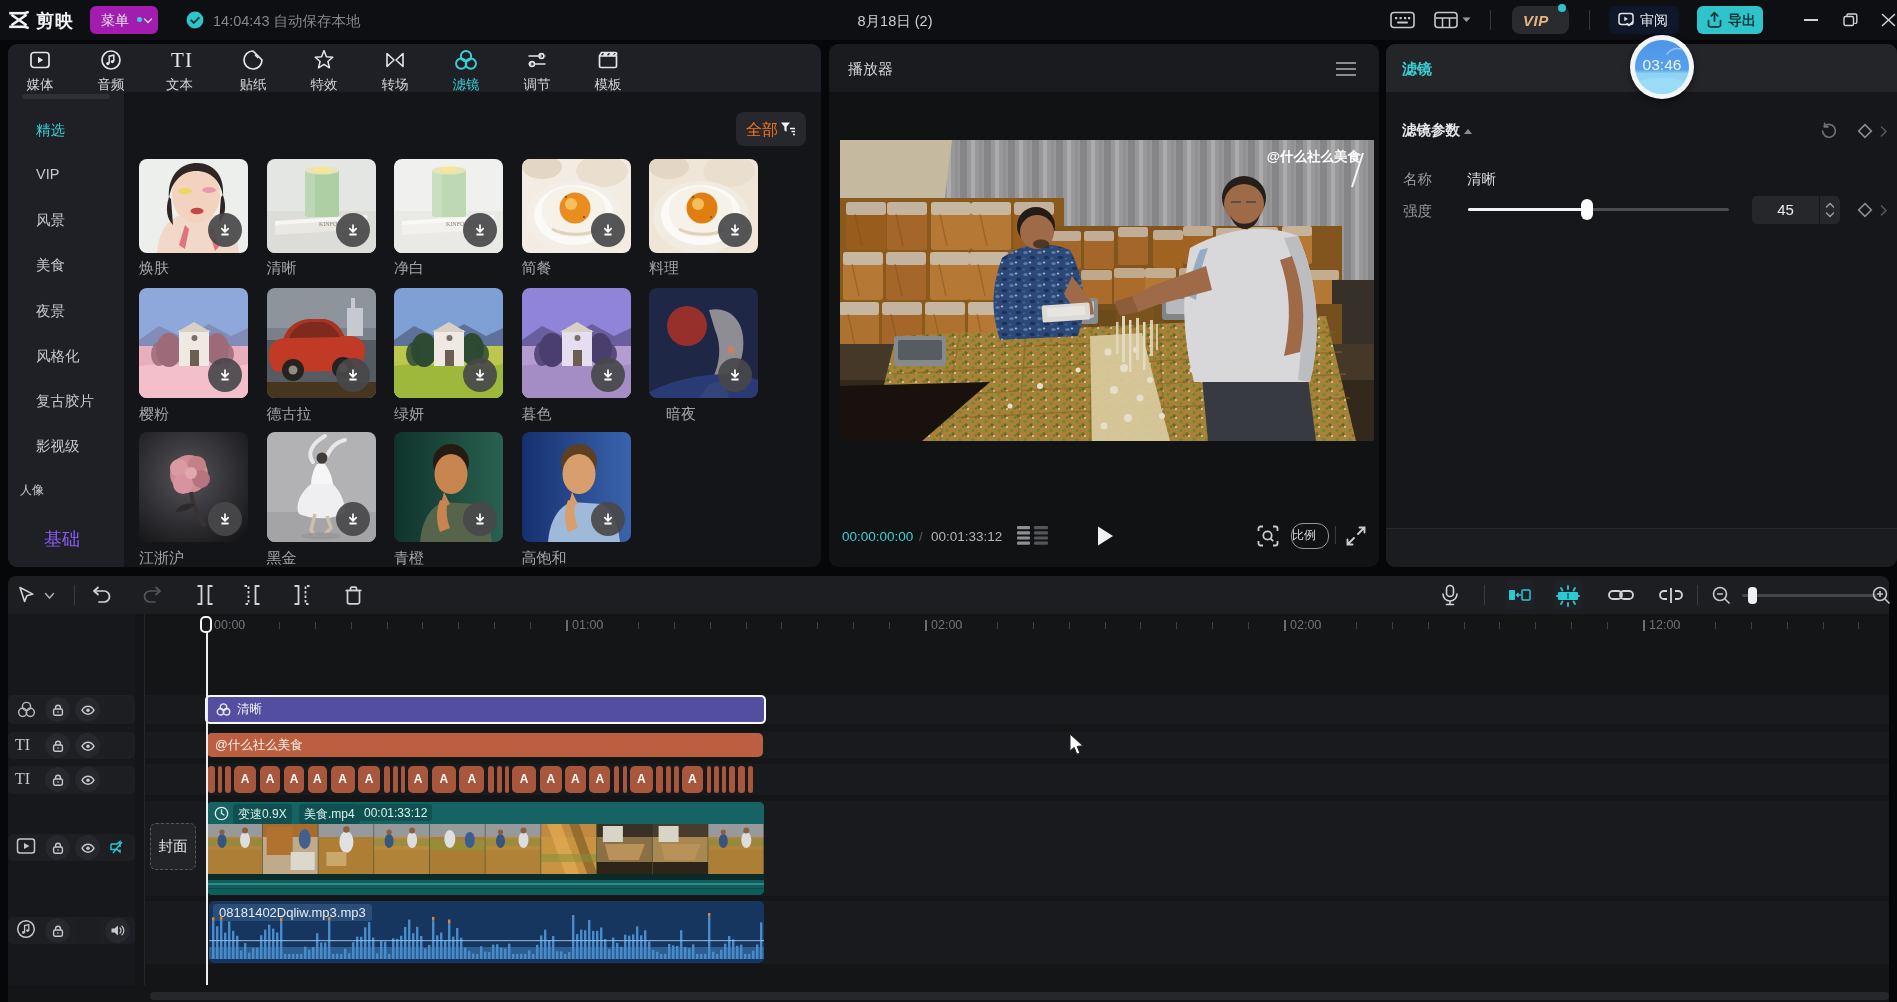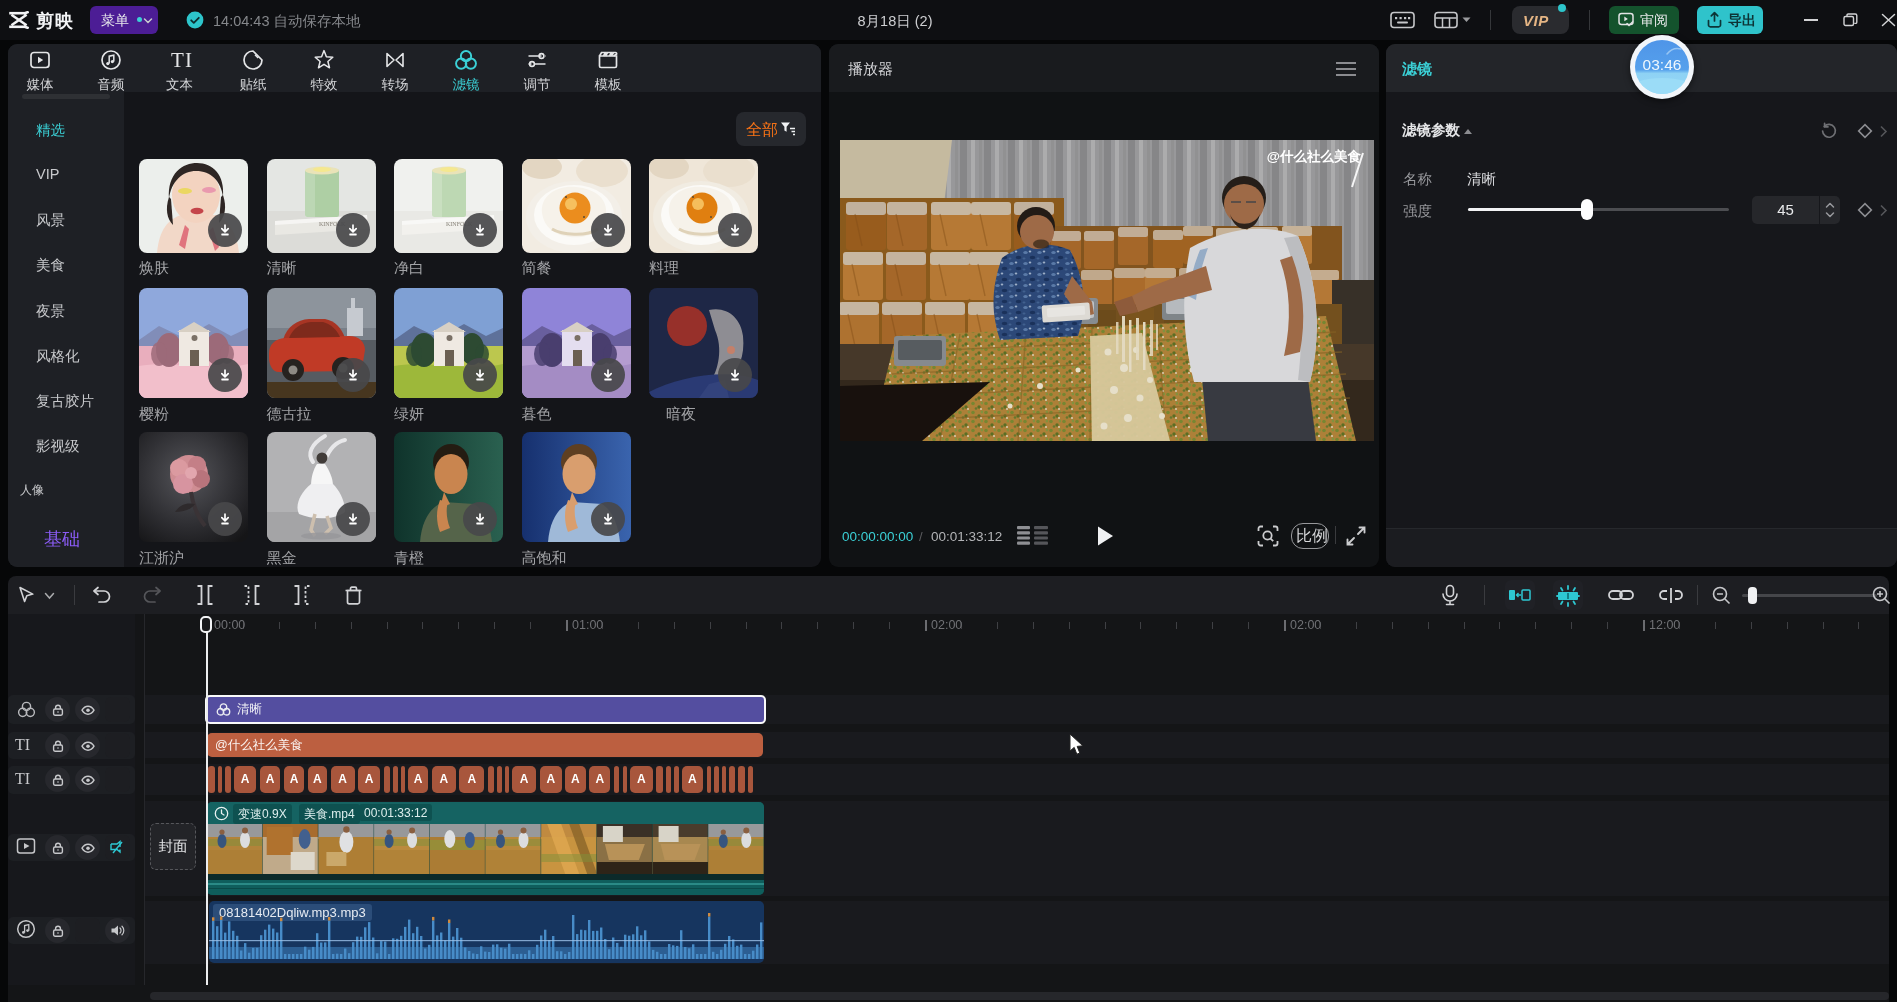--- a/index.html
+++ b/index.html
@@ -34,21 +34,21 @@
 <g stroke="#f2f3f5" stroke-width="2.6" fill="none" stroke-linecap="square">
 <path d="M1.5 2.2h14.5"></path>
       <path d="M16 2.2l2.5-1"></path>
 <path d="M16.5 4.5L3.5 13.5"></path>
       <path d="M3.5 4.5l13 9"></path>
 <path d="M1.5 15.8h14.5"></path>
       <path d="M16 15.8l2.5 1"></path>
 </g>
   </svg>
 <div class="a" style="left:36px;top:9px;font-size:18px;font-weight:bold;color:#f3f4f6;letter-spacing:1px">剪映</div>
-<div class="a" style="left:90px;top:6px;width:68px;height:28px;background:#4c1d95;border-radius:6px">
+<div class="a" style="left:90px;top:6px;width:68px;height:28px;background:#a21caf;border-radius:6px">
 <span class="a" style="left:11px;top:6px;font-size:14px;color:#e9eaec">菜单</span>
 <span class="a" style="left:47px;top:11px;width:5px;height:5px;border-radius:50%;background:#3bd0d6"></span>
 <svg class="a" style="left:53px;top:11px" width="10" height="8" viewBox="0 0 10 8">
       <path d="M1.5 2l3.5 3.5L8.5 2" stroke="#caccce" stroke-width="1.5" fill="none" stroke-linecap="round"></path>
     </svg>
 </div>
 <svg class="a" style="left:186px;top:11px" width="18" height="18" viewBox="0 0 18 18">
 <circle cx="9" cy="9" r="8.4" fill="#2dc5cb"></circle>
     <path d="M5.2 9.3l2.6 2.5 5-5" stroke="#0d2d2f" stroke-width="1.8" fill="none" stroke-linecap="round" stroke-linejoin="round"></path>
   </svg>
@@ -68,21 +68,21 @@
   </svg>
 <svg class="a" style="left:1461px;top:16px" width="11" height="8" viewBox="0 0 11 8">
     <path d="M1.5 1.5L5.5 6l4-4.5" fill="#9a9b9e" stroke="none"></path>
   </svg>
 <div class="a" style="left:1490px;top:10px;width:1px;height:20px;background:#35373a"></div>
 <div class="a" style="left:1512px;top:6px;width:57px;height:28px;background:#2a2b2f;border-radius:8px">
 <span class="a" style="left:11px;top:6px;font-size:15px;font-weight:bold;font-style:italic;color:#e5b584;letter-spacing:.5px">VIP</span>
 <span class="a" style="left:46px;top:-2px;width:8px;height:8px;border-radius:50%;background:#2dc5cb"></span>
   </div>
 <div class="a" style="left:1589px;top:10px;width:1px;height:20px;background:#35373a"></div>
-<div class="a" style="left:1609px;top:6px;width:70px;height:28px;background:#14532d;border-radius:6px">
+<div class="a" style="left:1609px;top:6px;width:70px;height:28px;background:#0f172a;border-radius:6px">
 <svg class="a" style="left:9px;top:6px" width="17" height="16" viewBox="0 0 17 16">
       <rect x="1" y="1.5" width="14" height="11" rx="2.5" stroke="#e2e3e5" stroke-width="1.5" fill="none"></rect>
       <path d="M6.3 4.6l3.6 2.3-3.6 2.3z" fill="#e2e3e5"></path>
       <path d="M9 11.5l2 2 3.5-3.6" stroke="#e2e3e5" stroke-width="1.5" fill="none" stroke-linecap="round"></path>
     </svg>
 <span class="a" style="left:31px;top:6px;font-size:14px;color:#e7e8ea">审阅</span>
   </div>
 <div class="a" style="left:1697px;top:6px;width:66px;height:28px;background:#2fc3cb;border-radius:6px">
 <svg class="a" style="left:9px;top:5px" width="17" height="18" viewBox="0 0 17 18">
       <path d="M8.5 2v8M5.3 4.8L8.5 1.6l3.2 3.2" stroke="#0c3537" stroke-width="1.7" fill="none" stroke-linecap="round" stroke-linejoin="round"></path>
@@ -719,21 +719,21 @@
     <svg class="a" style="left:266px;top:480px" width="20" height="24" viewBox="0 0 20 24">
       <path d="M3 2.5l15 9.5-15 9.5z" fill="#f0f1f3"></path>
     </svg>
     <svg class="a" style="left:428px;top:481px" width="22" height="22" viewBox="0 0 22 22">
 <g stroke="#cbccce" stroke-width="1.8" fill="none">
         <path d="M1.5 6V3.5A2 2 0 0 1 3.5 1.5H6M16 1.5h2.5a2 2 0 0 1 2 2V6M20.5 16v2.5a2 2 0 0 1-2 2H16M6 20.5H3.5a2 2 0 0 1-2-2V16"></path>
         <circle cx="10.5" cy="10.5" r="4.2"></circle>
         <path d="M13.6 13.6l2.6 2.6"></path>
       </g>
     </svg>
-    <div class="a" style="left:462px;top:479px;width:38px;height:26px;border:1.5px solid #97989b;border-radius:12px;box-sizing:border-box;text-align:right;font-size:16px;line-height:23px;color:#d8d9db">比例</div>
+    <div class="a" style="left:462px;top:479px;width:38px;height:26px;border:1.5px solid #97989b;border-radius:12px;box-sizing:border-box;text-align:left;font-size:12px;line-height:23px;color:#d8d9db">比例</div>
     <div class="a" style="left:506px;top:482px;width:1px;height:18px;background:#3a3b3e"></div>
     <svg class="a" style="left:516px;top:481px" width="22" height="22" viewBox="0 0 22 22">
 <g stroke="#cbccce" stroke-width="1.9" fill="none" stroke-linecap="round">
         <path d="M13 9l6.5-6.5M14.5 2.5h5v5M9 13l-6.5 6.5M2.5 14.5v5h5"></path>
       </g>
     </svg>
   </div>
 <div class="a" style="left:1386px;top:44px;width:511px;height:523px;background:#16171b;border-radius:9px;overflow:hidden">
     <div class="a" style="left:0;top:0;width:511px;height:48px;background:#232529"></div>
     <div class="a" style="left:16px;top:16px;font-size:15px;color:#3bd0d6;font-weight:bold">滤镜</div>

